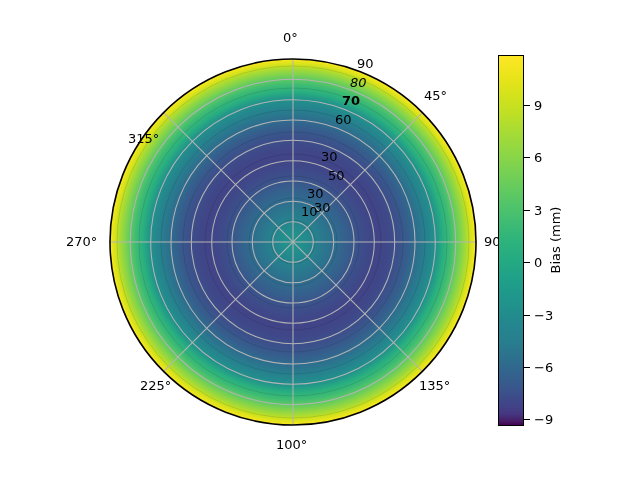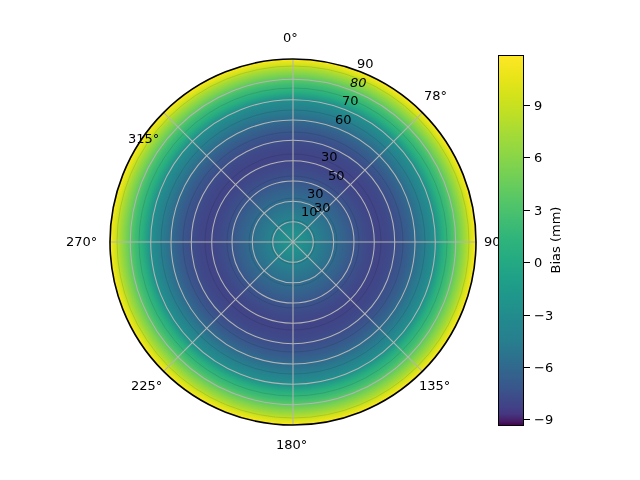--- a/index.html
+++ b/index.html
@@ -177,35 +177,35 @@
         <line x1="1" y1="184" x2="367" y2="184"></line>
         <line x1="54.6" y1="54.6" x2="313.4" y2="313.4"></line>
         <line x1="313.4" y1="54.6" x2="54.6" y2="313.4"></line>
       </g>
 
       <circle cx="184" cy="184" r="183" fill="none" stroke="#000000" stroke-width="1.6"></circle>
     </svg>
   </div>
 
   <div class="angle-label" style="left:283px; top:30px;">0°</div>
-  <div class="angle-label" style="left:424px; top:88px;">78°</div>
+  <div class="angle-label" style="left:424px; top:88px;">45°</div>
   <div class="angle-label" style="left:484px; top:234px;">90</div>
   <div class="angle-label" style="left:419px; top:378px;">135°</div>
-  <div class="angle-label" style="left:276px; top:437px;">180°</div>
-  <div class="angle-label" style="left:131px; top:378px;">225°</div>
+  <div class="angle-label" style="left:276px; top:437px;">100°</div>
+  <div class="angle-label" style="left:140px; top:378px;">225°</div>
   <div class="angle-label" style="left:66px;  top:234px;">270°</div>
   <div class="angle-label" style="left:128px; top:88px;margin-top:43px;">315°</div>
 
   <div class="radial-label" style="left:301px; top:204px;">10</div>
   <div class="radial-label" style="left:307px; top:186px;">30</div>
   <div class="radial-label" style="left:314px; top:167px;margin-top:33px;">30</div>
   <div class="radial-label" style="left:321px; top:149px;">30</div>
   <div class="radial-label" style="left:328px; top:120px;margin-top:48px;">50</div>
   <div class="radial-label" style="left:335px; top:112px;">60</div>
-  <div class="radial-label" style="left:342px; top:93px;">70</div>
+  <div class="radial-label" style="left:342px; top:93px;font-weight:bold;">70</div>
   <div class="radial-label" style="left:350px; top:75px;font-style:italic;">80</div>
   <div class="radial-label" style="left:357px; top:56px;">90</div>
 
   <div id="colorbar-wrap">
     <div id="colorbar-gradient" style="background: linear-gradient(to bottom,
             #fde725 0%,
             #e8e419 6%,
             #d2e21b 11%,
             #bddf26 16%,
             #a5db36 21%,

